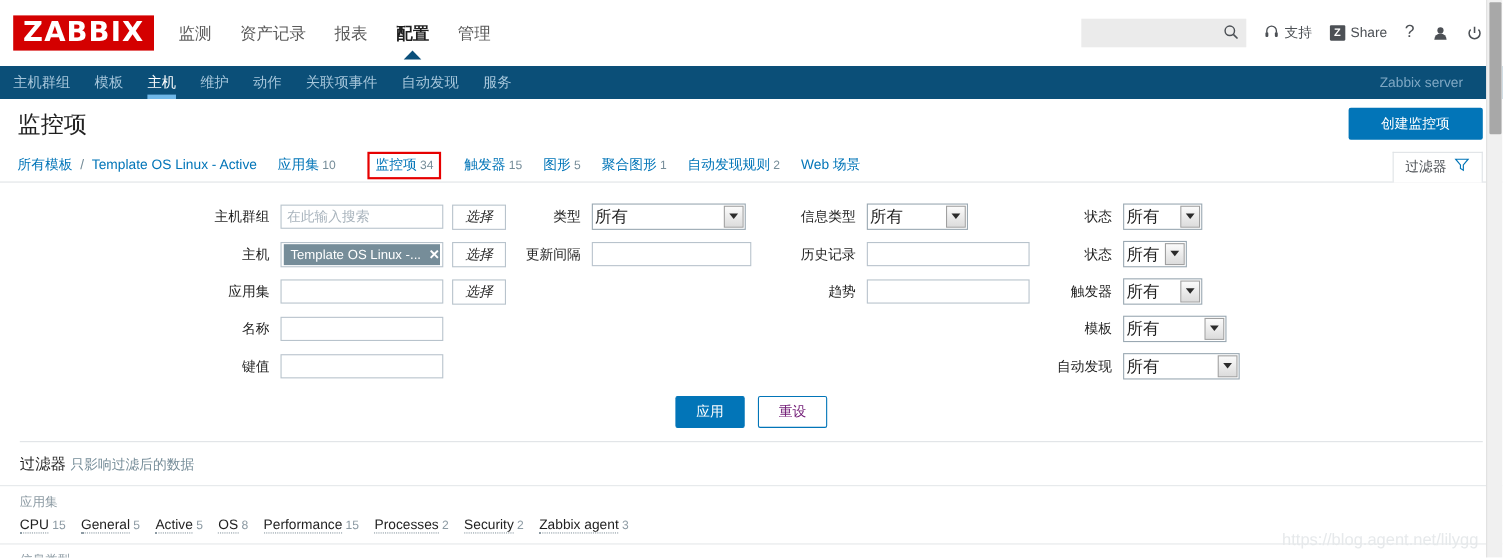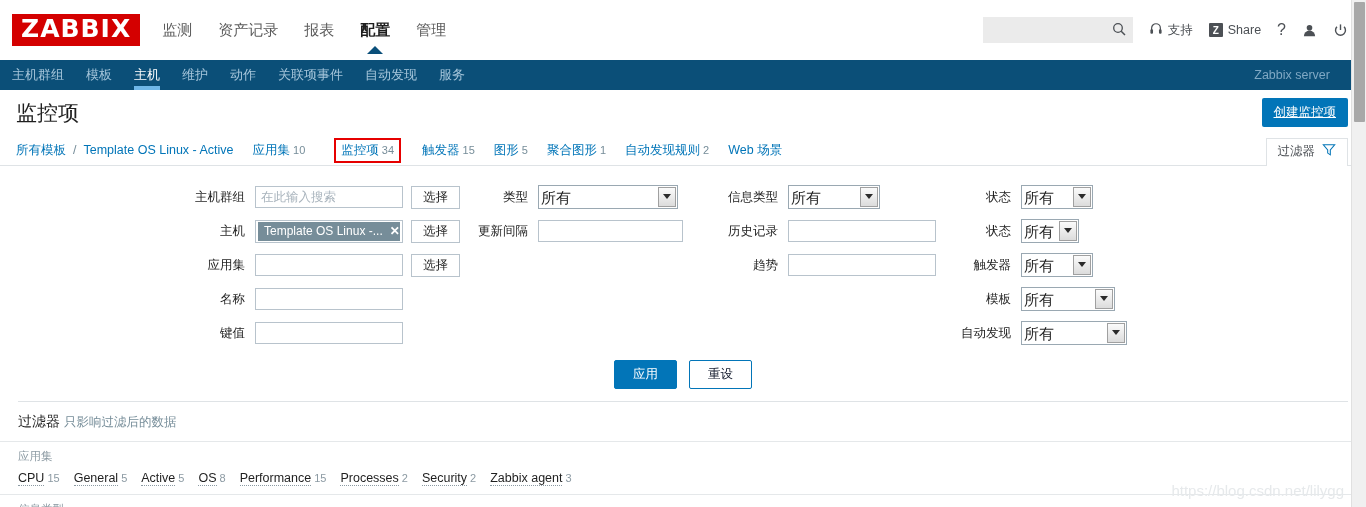--- a/index.html
+++ b/index.html
@@ -72,23 +72,22 @@
   }
 
   
   .titlebar {
     height: 45px; display: flex; align-items: center; padding: 0 18px 0 16px;
     background: #fff;
   }
   .ptitle { font-size: 21px; color: #1f1f1f; font-weight: normal; }
   .btn-create {
     margin-left: auto; background: #0275b8; color: #fff; border: none;
-    font-size: 12.5px; padding: 6px 12px; cursor: pointer; border-radius: 2px;
-    font-family: "Liberation Sans", sans-serif;
-    text-decoration: underline;
+    font-size: 12.5px; padding: 6px 30px; cursor: pointer; border-radius: 2px;
+    font-family: "Liberation Sans", sans-serif;
   }
 
   
   .crumbrow {
     height: 31px; display: flex; align-items: center; padding-left: 16px;
     border-bottom: 1px solid #dfe3e6; position: relative; background: #fff;
   }
   .crumb { font-size: 12.5px; color: #0275b8; cursor: pointer; white-space: nowrap; }
   .crumb-sep { font-size: 12.5px; color: #768d99; margin: 0 7px; }
   .crumb-gap { width: 19px; }
@@ -119,20 +118,21 @@
   .finput {
     height: 22px; border: 1px solid #b8c3cc; background: #fff; font-size: 12.5px;
     padding: 0 5px; outline: none; color: #1f1f1f;
     font-family: "Liberation Sans", sans-serif;
   }
   .finput::placeholder { color: #a9b4bd; }
   .btn-select {
     height: 23px; border: 1px solid #b8c3cc; background: #fff; color: #1f1f1f;
     font-size: 12.5px; padding: 0 11px; margin-left: 8px; cursor: pointer;
     font-family: "Liberation Sans", sans-serif;
+    font-style: italic;
   }
   .multiselect {
     height: 23px; border: 1px solid #b8c3cc; background: #fff; display: flex;
     align-items: center; padding: 0 2px; width: 148px;
   }
   .chip {
     background: #768d99; color: #fff; font-size: 12px; height: 19px;
     display: flex; align-items: center; padding: 0 5px 0 6px; gap: 7px;
     width: 100%; justify-content: space-between; white-space: nowrap; overflow: hidden;
   }
@@ -155,21 +155,21 @@
     border-right: 4px solid transparent; border-top: 5px solid #2b2b2b;
     pointer-events: none;
   }
   .btnrow { display: flex; justify-content: center; gap: 12px; padding: 10px 0 4px 0; }
   .btn-apply {
     background: #0275b8; color: #fff; border: 1px solid #0275b8; font-size: 12.5px;
     padding: 5px 18px; cursor: pointer; border-radius: 2px;
     font-family: "Liberation Sans", sans-serif;
   }
   .btn-reset {
-    background: #fff; color: #0f172a; border: 1px solid #0275b8; font-size: 12.5px;
+    background: #fff; color: #701a75; border: 1px solid #0275b8; font-size: 12.5px;
     padding: 5px 18px; cursor: pointer; border-radius: 2px;
     font-family: "Liberation Sans", sans-serif;
   }
 
   
   .subfilter-head {
     padding: 11px 18px 10px 18px; font-size: 14px; color: #1f1f1f;
     border-bottom: 1px solid #e5e8ea;
   }
   .subfilter-head .hint { color: #768d99; font-size: 12.5px; margin-left: 4px; }
@@ -468,19 +468,19 @@
 
   <div class="sf-block">
     <div class="sf-title">信息类型</div>
     <div class="sf-links">
       <span class="sf-item"></span>
       <span class="sf-item"></span>
       <span class="sf-item"></span>
     </div>
   </div>
 
-  <div class="watermark">https://blog.csdn.net/lilygg</div>
+  <div class="watermark">https://blog.agent.net/lilygg</div>
 
   <div class="scrollbar">
     <div class="scrollthumb"></div>
   </div>
 
 </div>
 
 </body></html>

